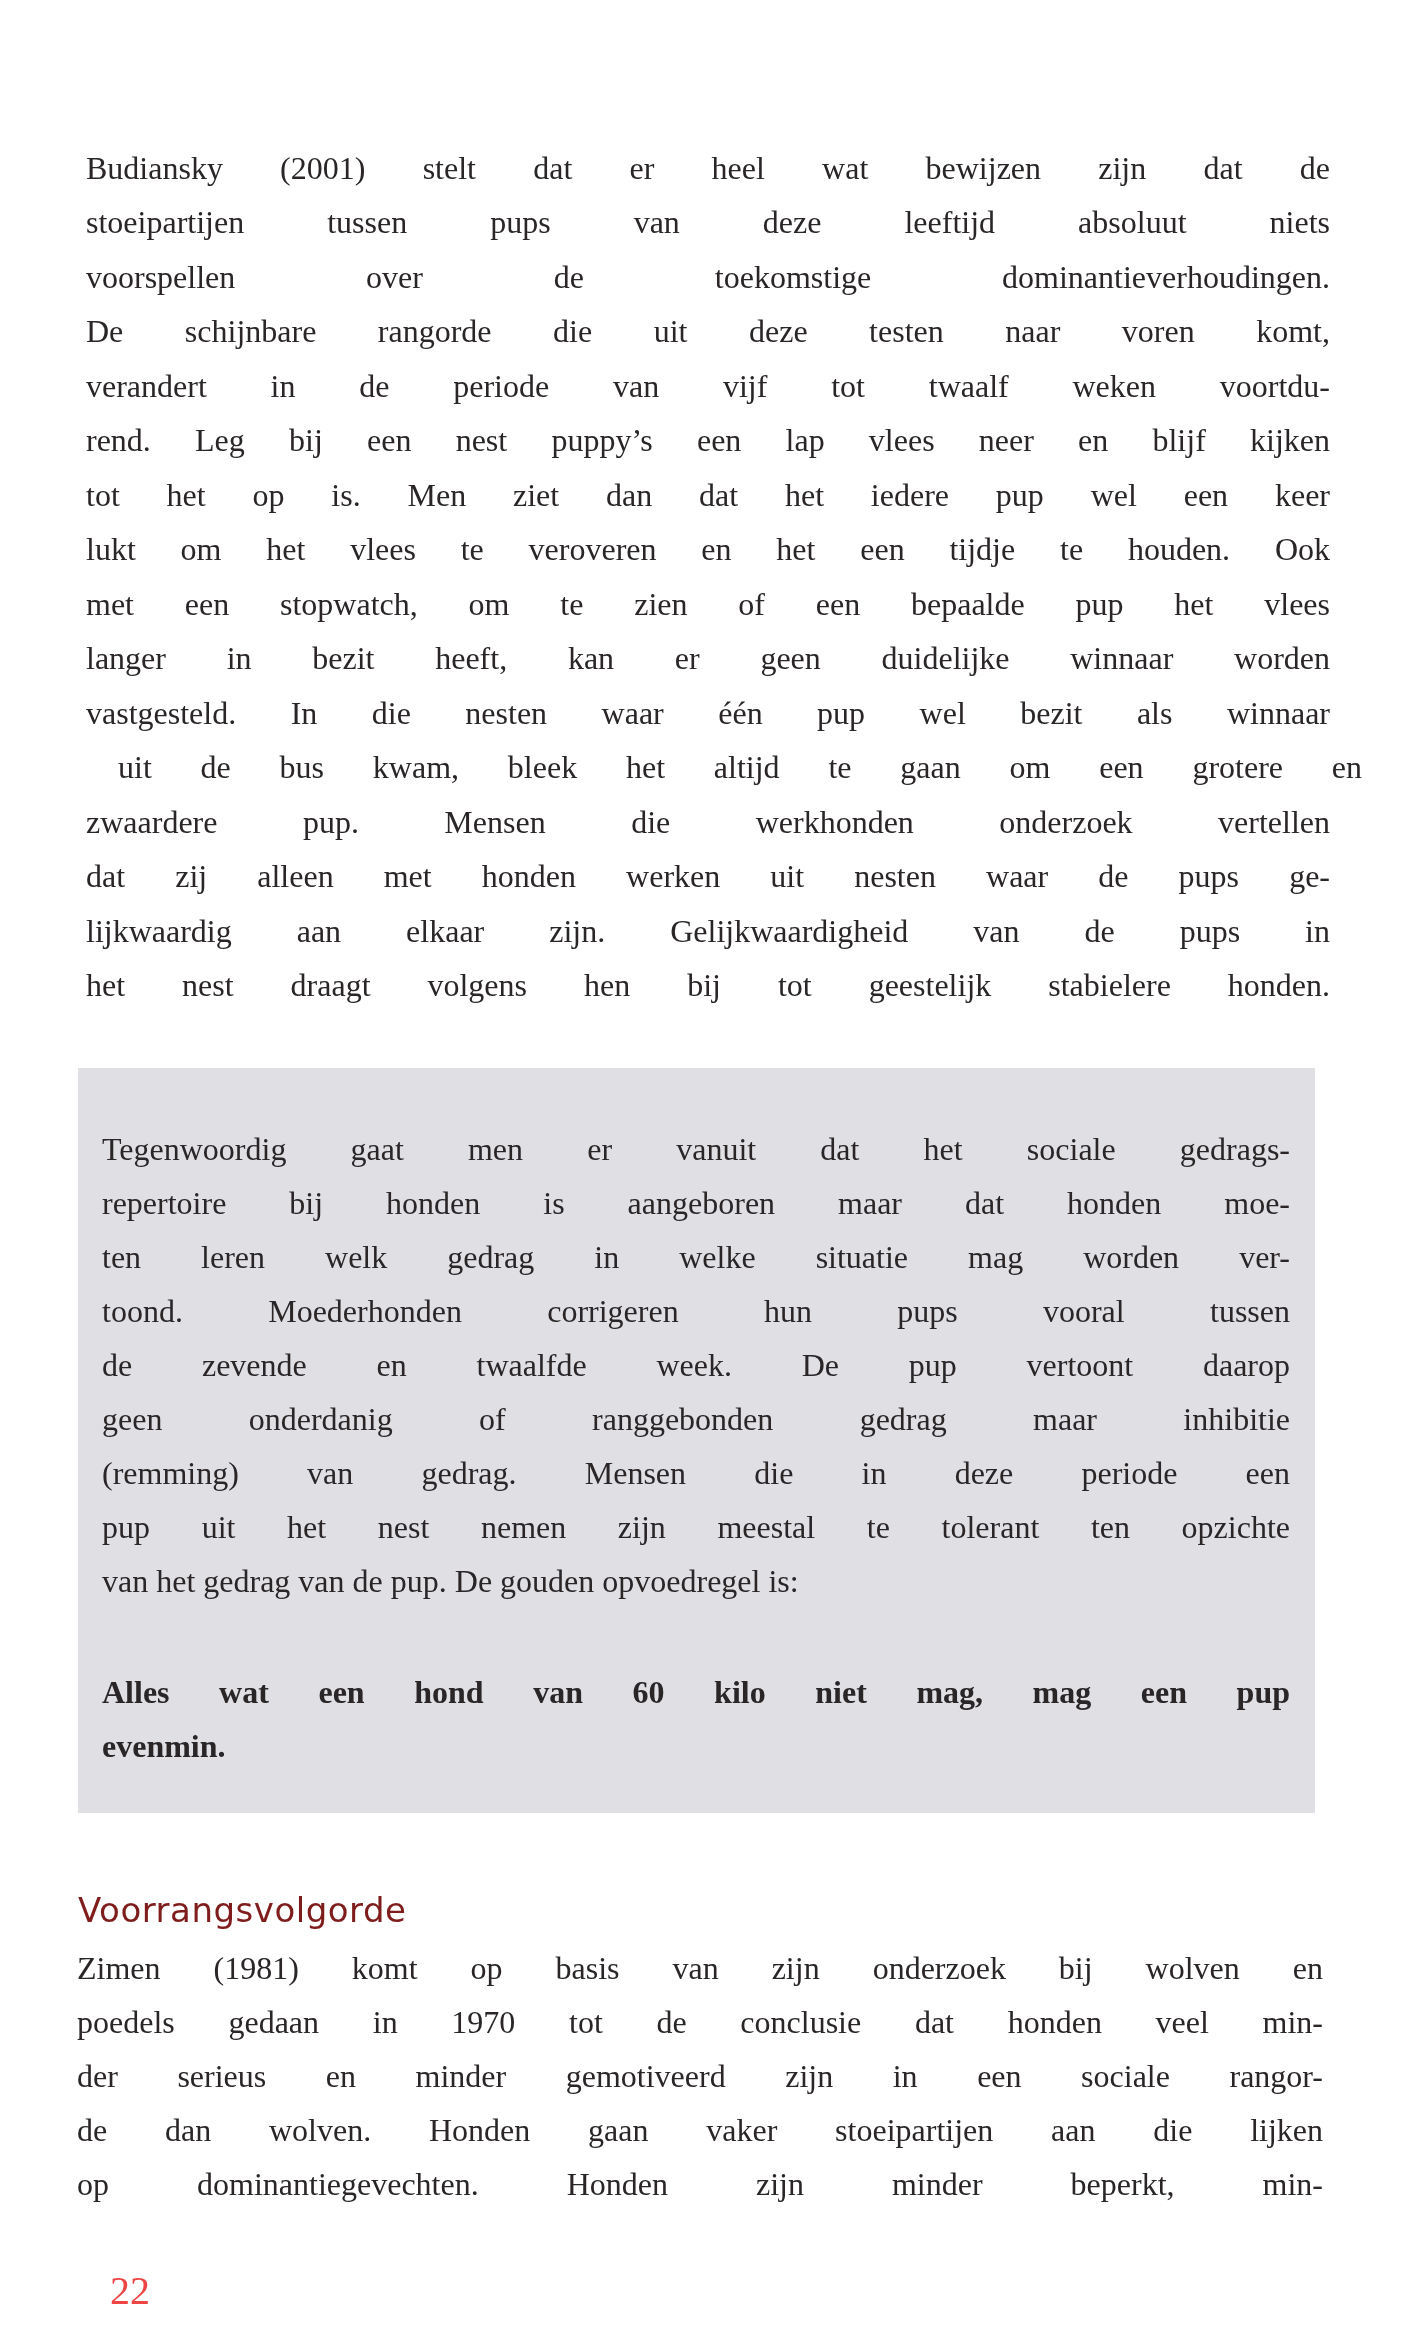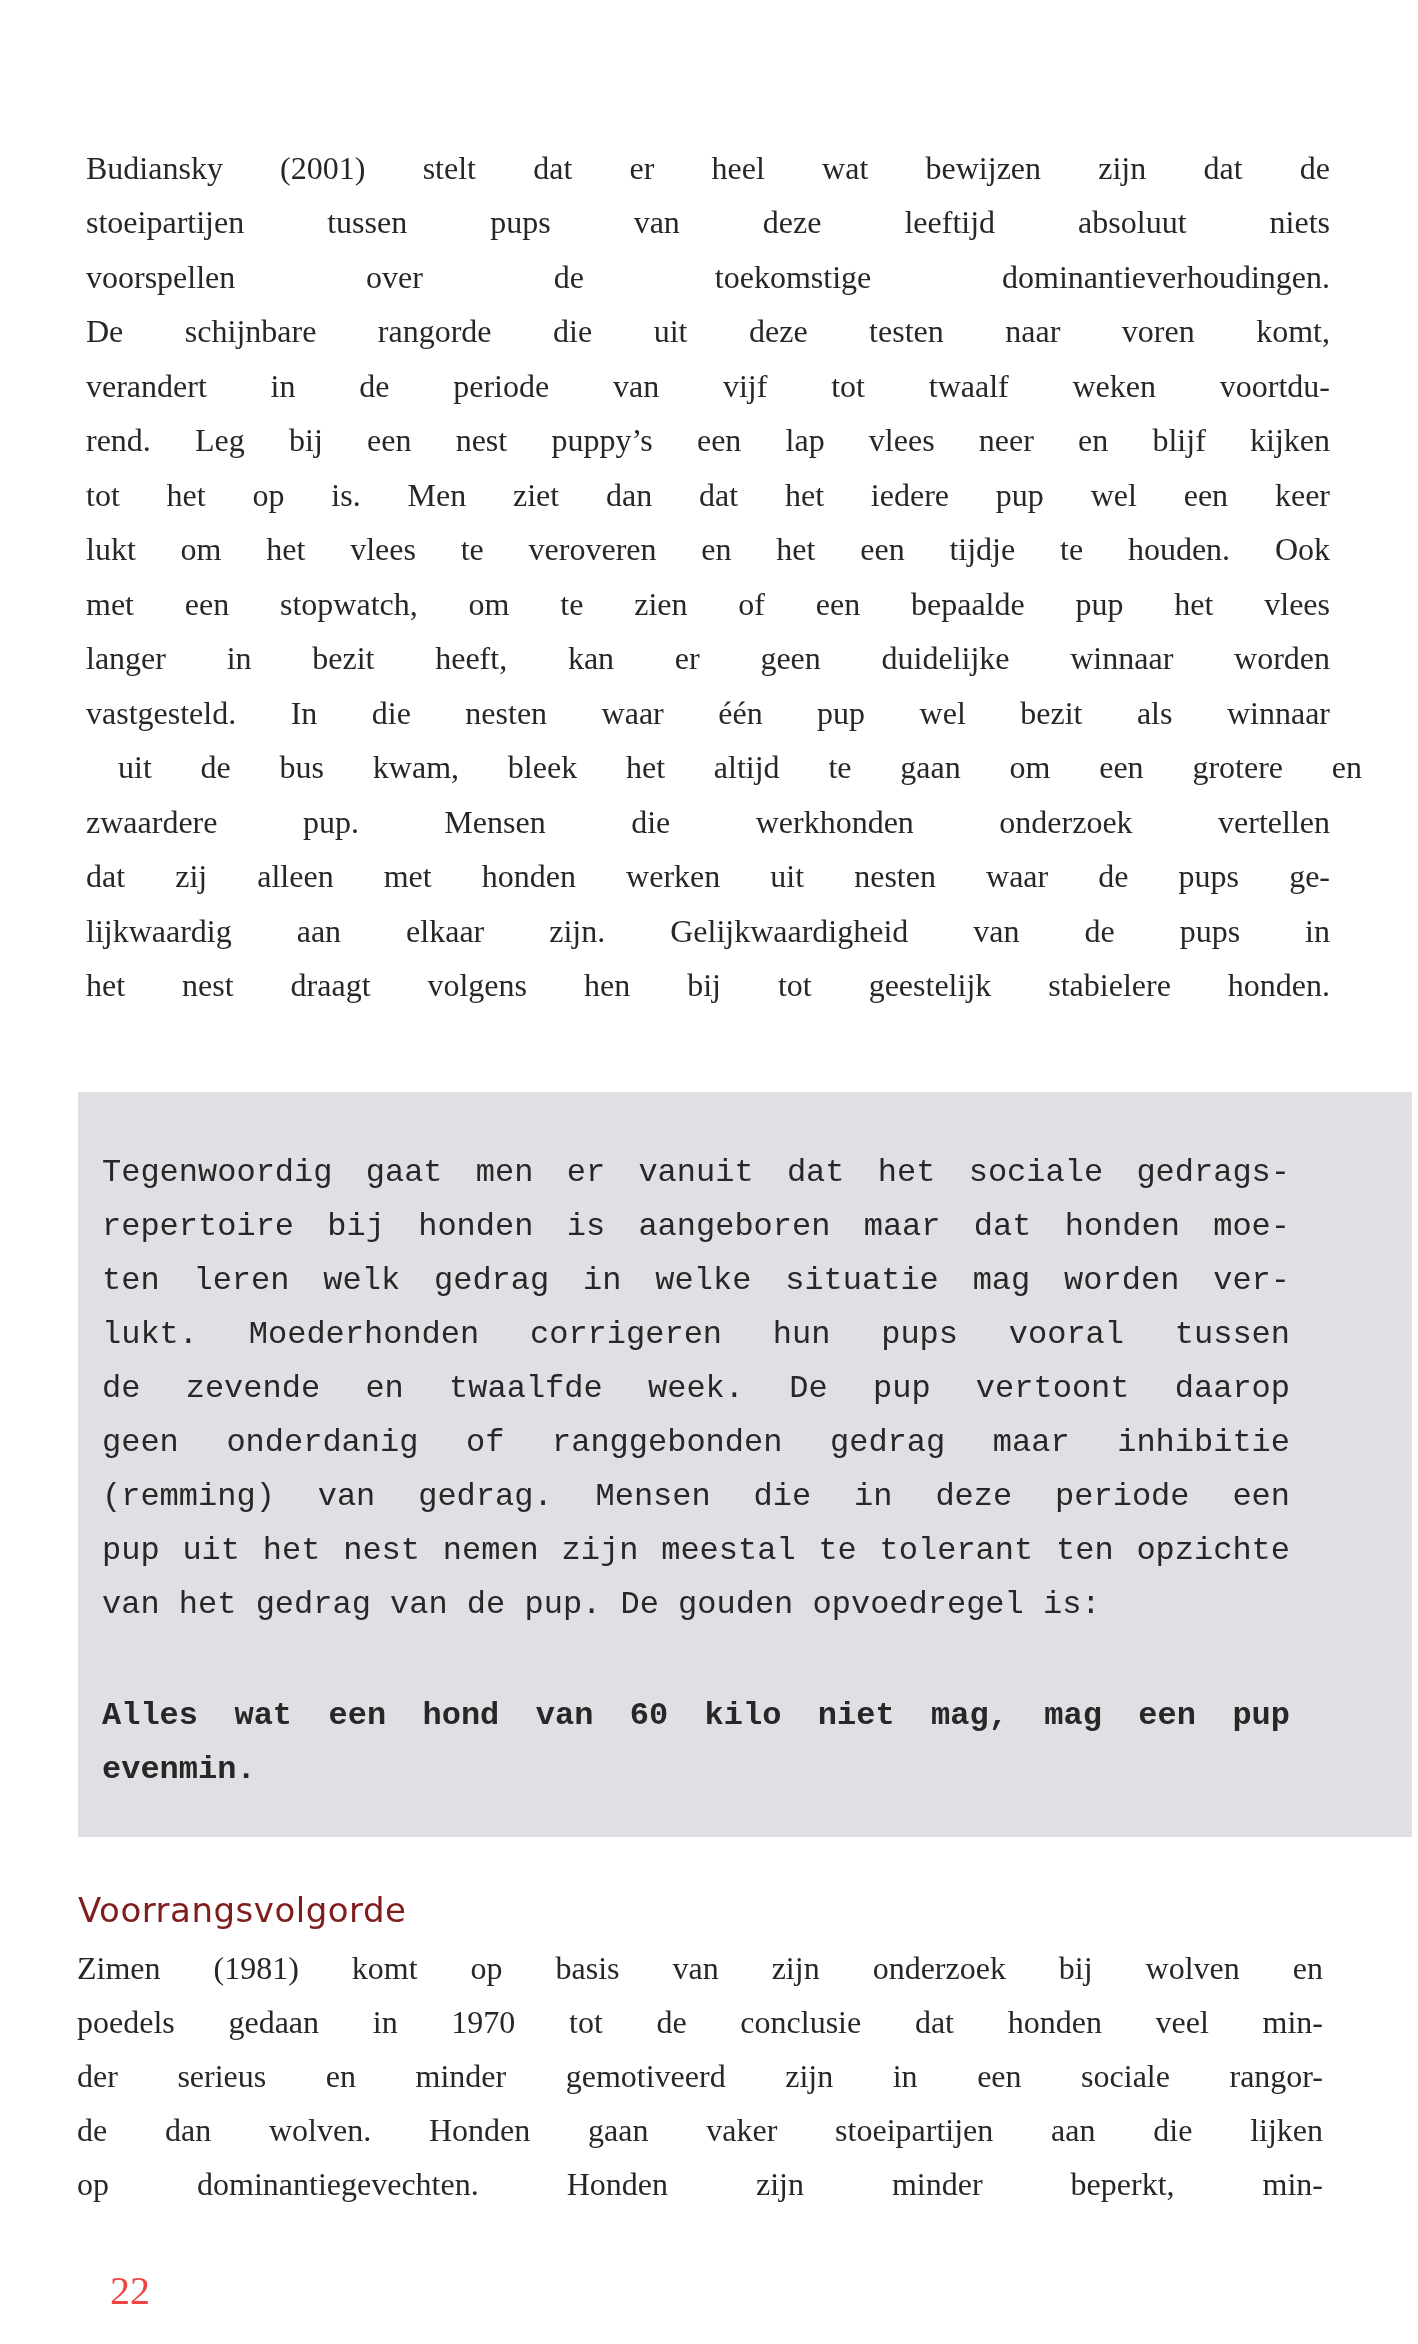--- a/index.html
+++ b/index.html
@@ -26,25 +26,24 @@
       overflow: visible;
     }
     .line.last {
       text-align-last: left;
     }
     .para1 .line { left: 86px; width: 1244px; }
     .para2 .line { left: 77px; width: 1246px; }
     .box {
       position: absolute;
       left: 78px;
-      top: 1092px;
-      width: 1334px;
+      top: 1068px;
+      width: 1237px;
       height: 745px;
       background: #e0e0e4;
-      font-family: Liberation Mono, monospace;
     }
     .box .line { left: 24px; width: 1188px; }
     .box .line.bold { font-weight: bold; }
     .heading {
       position: absolute;
       left: 78px;
       top: 1888px;
       font-family: "DejaVu Sans", "Liberation Sans", sans-serif;
       font-weight: normal;
       font-size: 34px;
@@ -81,21 +80,21 @@
   <div class="line" style="top: 795px; white-space: normal; overflow: hidden;">zwaardere pup. Mensen die werkhonden onderzoek vertellen</div>
   <div class="line" style="top: 849px; white-space: normal; overflow: hidden;">dat zij alleen met honden werken uit nesten waar de pups ge-</div>
   <div class="line" style="top: 904px; white-space: normal; overflow: hidden;">lijkwaardig aan elkaar zijn. Gelijkwaardigheid van de pups in</div>
   <div class="line" style="top: 958px; white-space: normal; overflow: hidden;">het nest draagt volgens hen bij tot geestelijk stabielere honden.</div>
 </div>
 
 <div class="box" style="background: rgb(224, 224, 228);">
   <div class="line" style="top: 54px; white-space: normal; overflow: hidden;">Tegenwoordig gaat men er vanuit dat het sociale gedrags-</div>
   <div class="line" style="top: 108px; white-space: normal; overflow: hidden;">repertoire bij honden is aangeboren maar dat honden moe-</div>
   <div class="line" style="top: 162px; white-space: normal; overflow: hidden;">ten leren welk gedrag in welke situatie mag worden ver-</div>
-  <div class="line" style="top: 216px; white-space: normal; overflow: hidden;">lukt. Moederhonden corrigeren hun pups vooral tussen</div>
+  <div class="line" style="top: 216px; white-space: normal; overflow: hidden;">toond. Moederhonden corrigeren hun pups vooral tussen</div>
   <div class="line" style="top: 270px; white-space: normal; overflow: hidden;">de zevende en twaalfde week. De pup vertoont daarop</div>
   <div class="line" style="top: 324px; white-space: normal; overflow: hidden;">geen onderdanig of ranggebonden gedrag maar inhibitie</div>
   <div class="line" style="top: 378px; white-space: normal; overflow: hidden;">(remming) van gedrag. Mensen die in deze periode een</div>
   <div class="line" style="top: 432px; white-space: normal; overflow: hidden;">pup uit het nest nemen zijn meestal te tolerant ten opzichte</div>
   <div class="line last" style="top:486px">van het gedrag van de pup. De gouden opvoedregel is:</div>
   <div class="line bold" style="top: 597px; white-space: normal; overflow: hidden;">Alles wat een hond van 60 kilo niet mag, mag een pup</div>
   <div class="line bold last" style="top:651px">evenmin.</div>
 </div>
 
 <h2 class="heading">Voorrangsvolgorde</h2>

